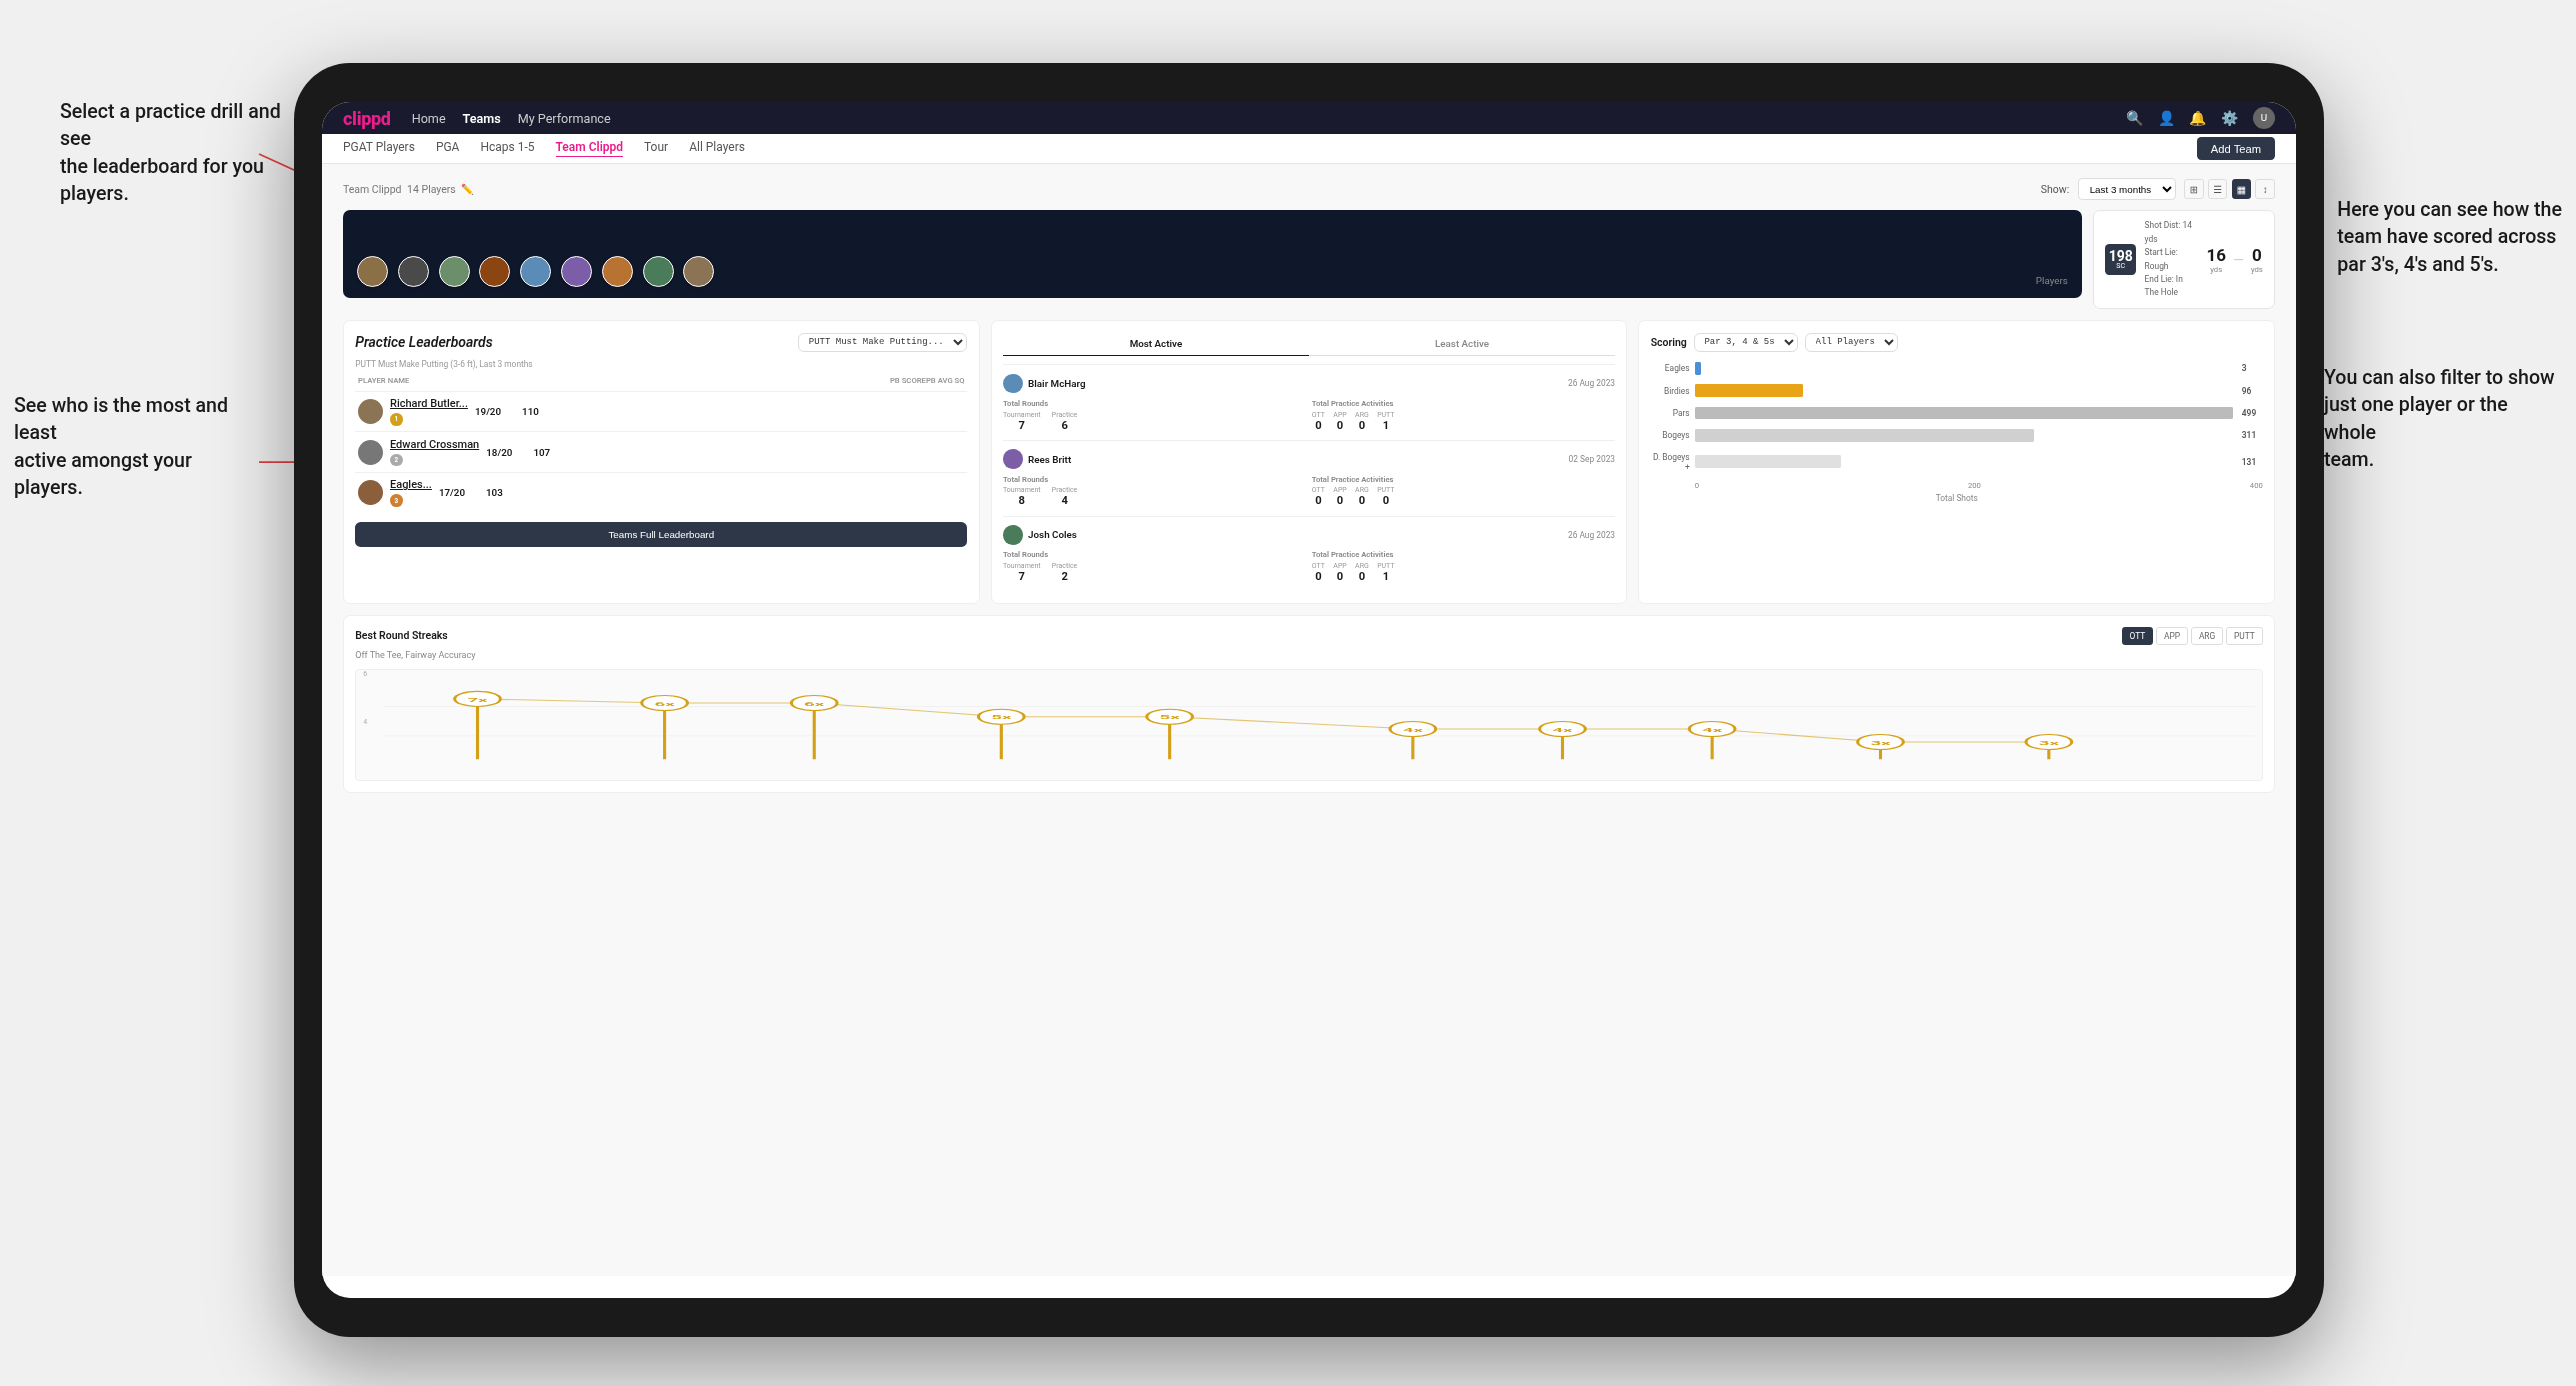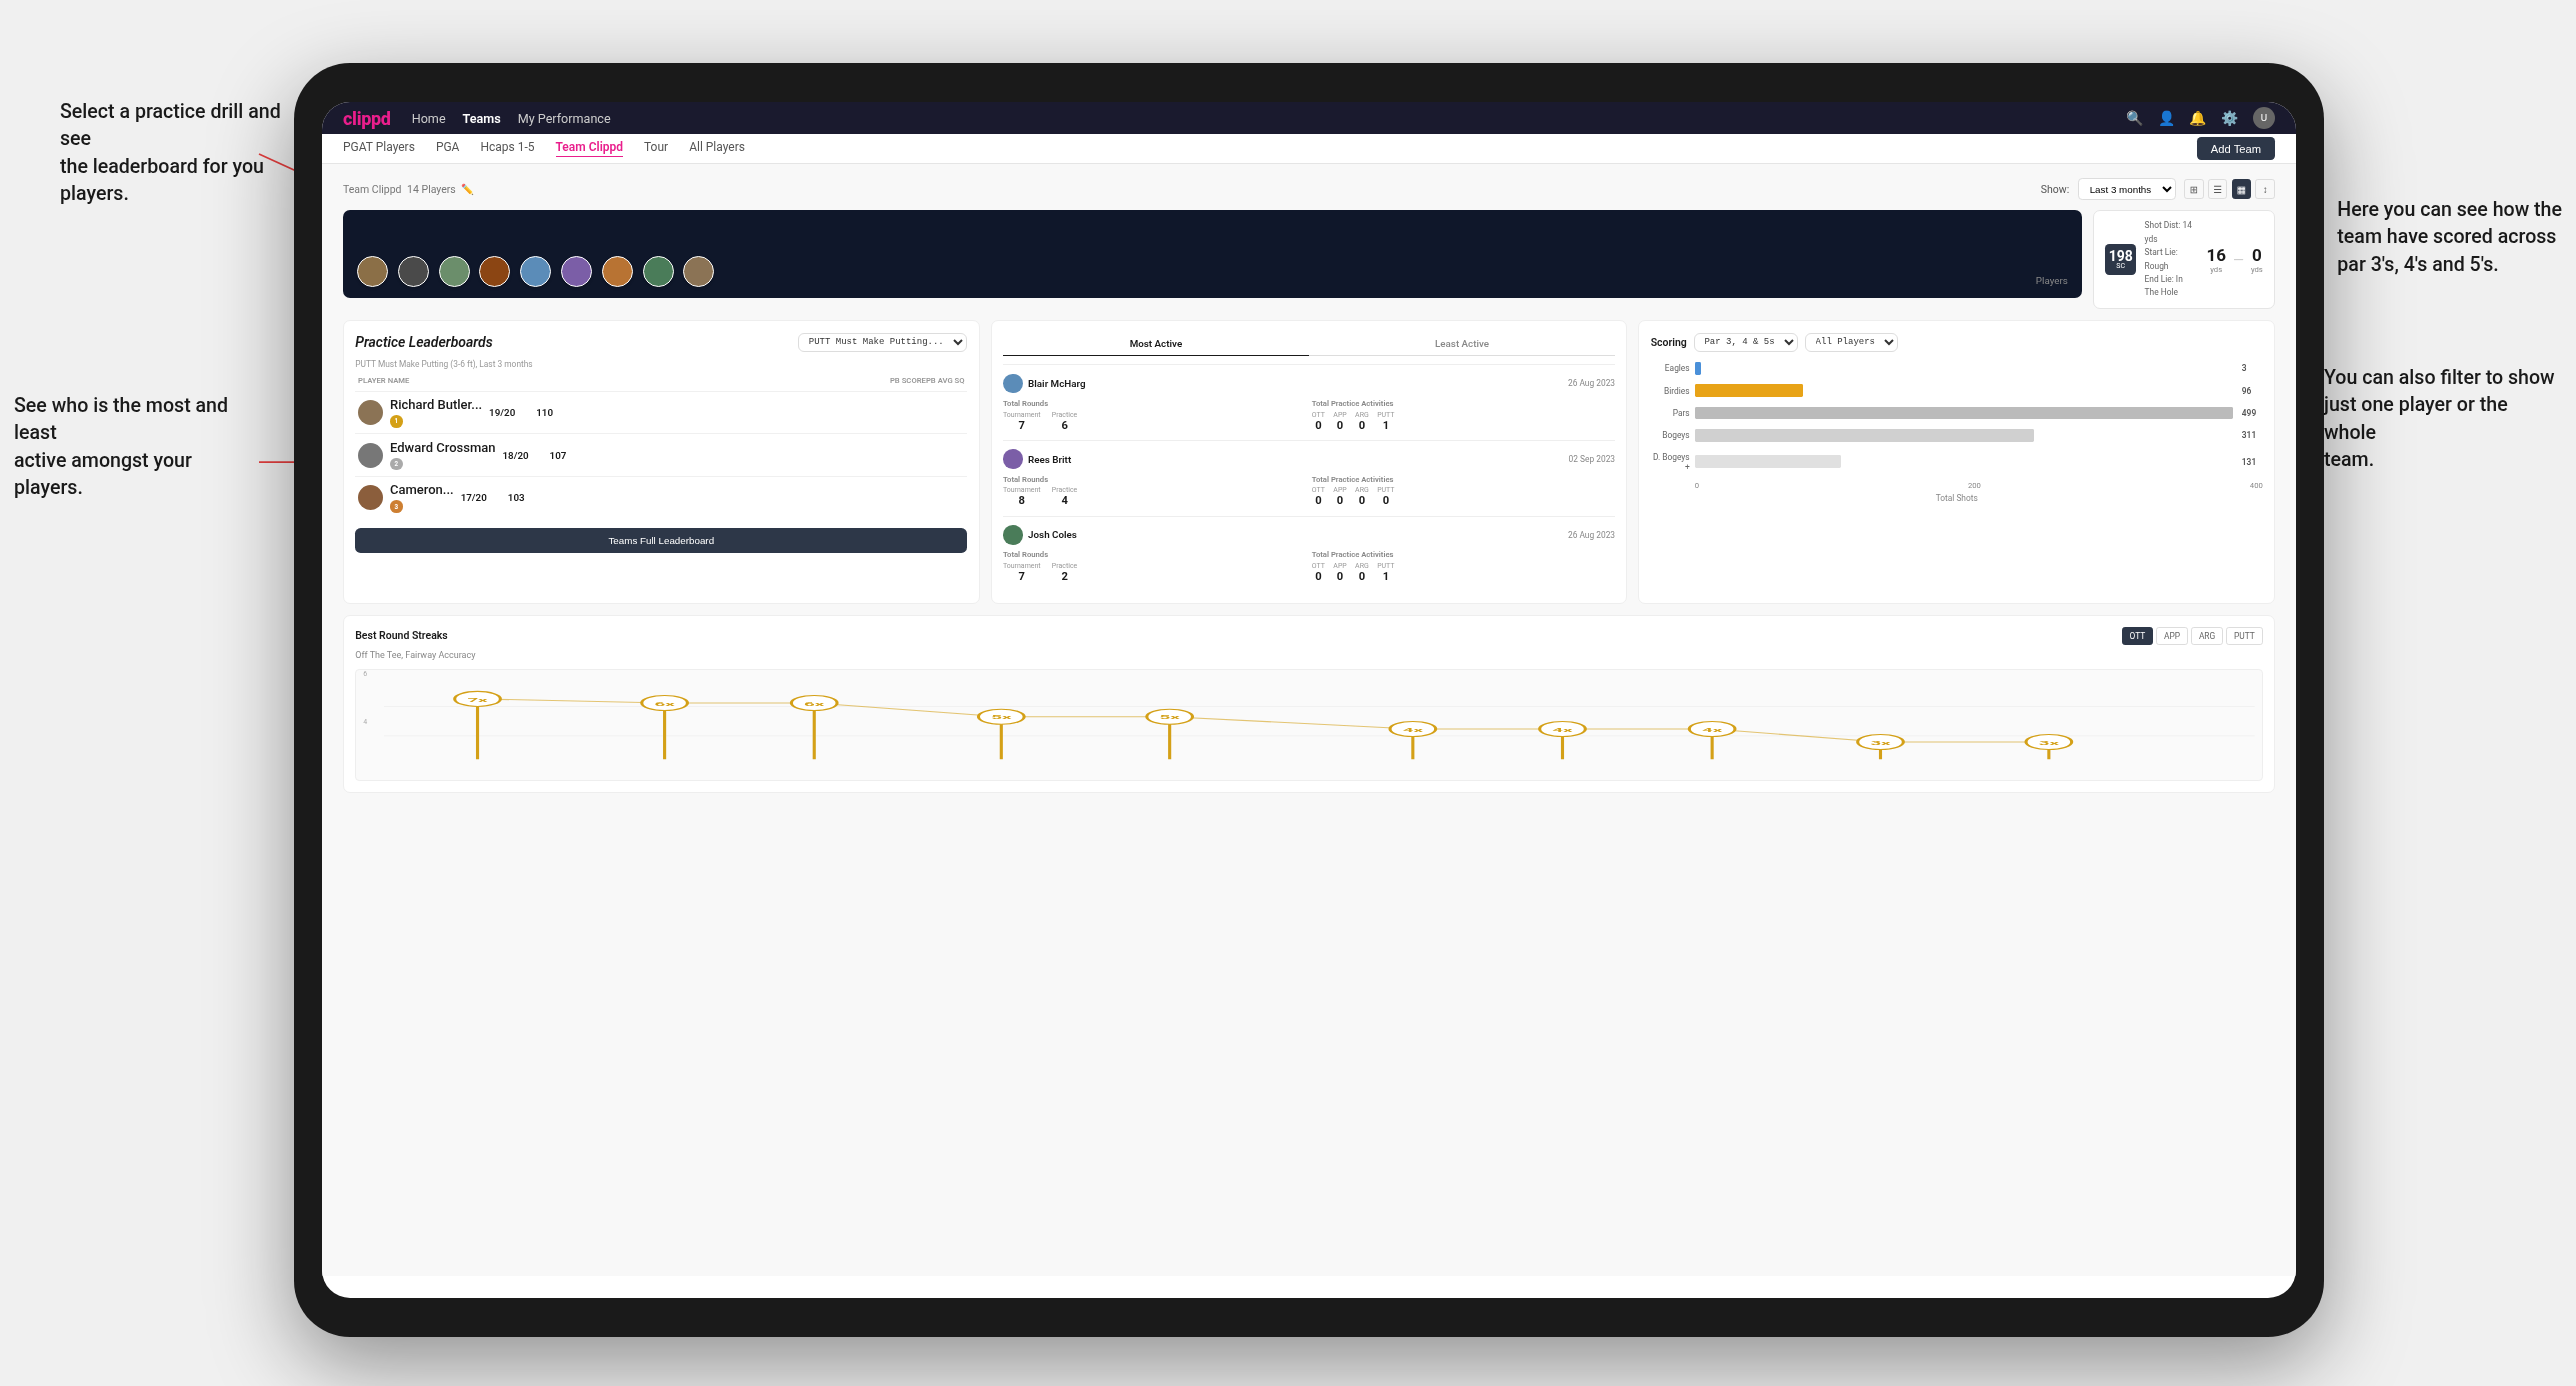--- a/index.html
+++ b/index.html
@@ -324,21 +324,21 @@
     .lb-avatar {
       width: 25px;
       height: 25px;
       border-radius: 50%;
       background: #8b6f47;
       flex-shrink: 0;
     }
     .lb-avatar.gold { background: #8b7355; }
     .lb-avatar.silver { background: #777; }
     .lb-avatar.bronze { background: #8b5e3c; }
-    .lb-name { flex: 1; font-size: 13px; color: #1a1a1a; font-weight: 500; }
+    .lb-name { flex: 1; font-size: 11px; color: #1a1a1a; font-weight: 500; text-decoration: underline; }
     .lb-score { font-size: 9.8px; font-weight: 600; color: #1a1a1a; margin-right: 14px; }
     .lb-avg { font-size: 9.8px; font-weight: 600; color: #1a1a1a; }
     .medal {
       width: 12.6px;
       height: 12.6px;
       border-radius: 50%;
       display: flex;
       align-items: center;
       justify-content: center;
       font-size: 6.3px;
@@ -709,21 +709,21 @@
                 <span class="medal silver">2</span>
               </div>
             </div>
             <span class="lb-score">18/20</span>
             <span class="lb-avg">107</span>
           </div>
           
           <div class="lb-row">
             <div class="lb-avatar bronze"></div>
             <div class="lb-player-info">
-              <span class="lb-name">Cameron...</span>
+              <span class="lb-name">Eagles...</span>
               <div class="lb-medal-row">
                 <span class="medal bronze">3</span>
               </div>
             </div>
             <span class="lb-score">17/20</span>
             <span class="lb-avg">103</span>
           </div>
           <button class="view-full-btn">Teams Full Leaderboard</button>
         </div>
 

